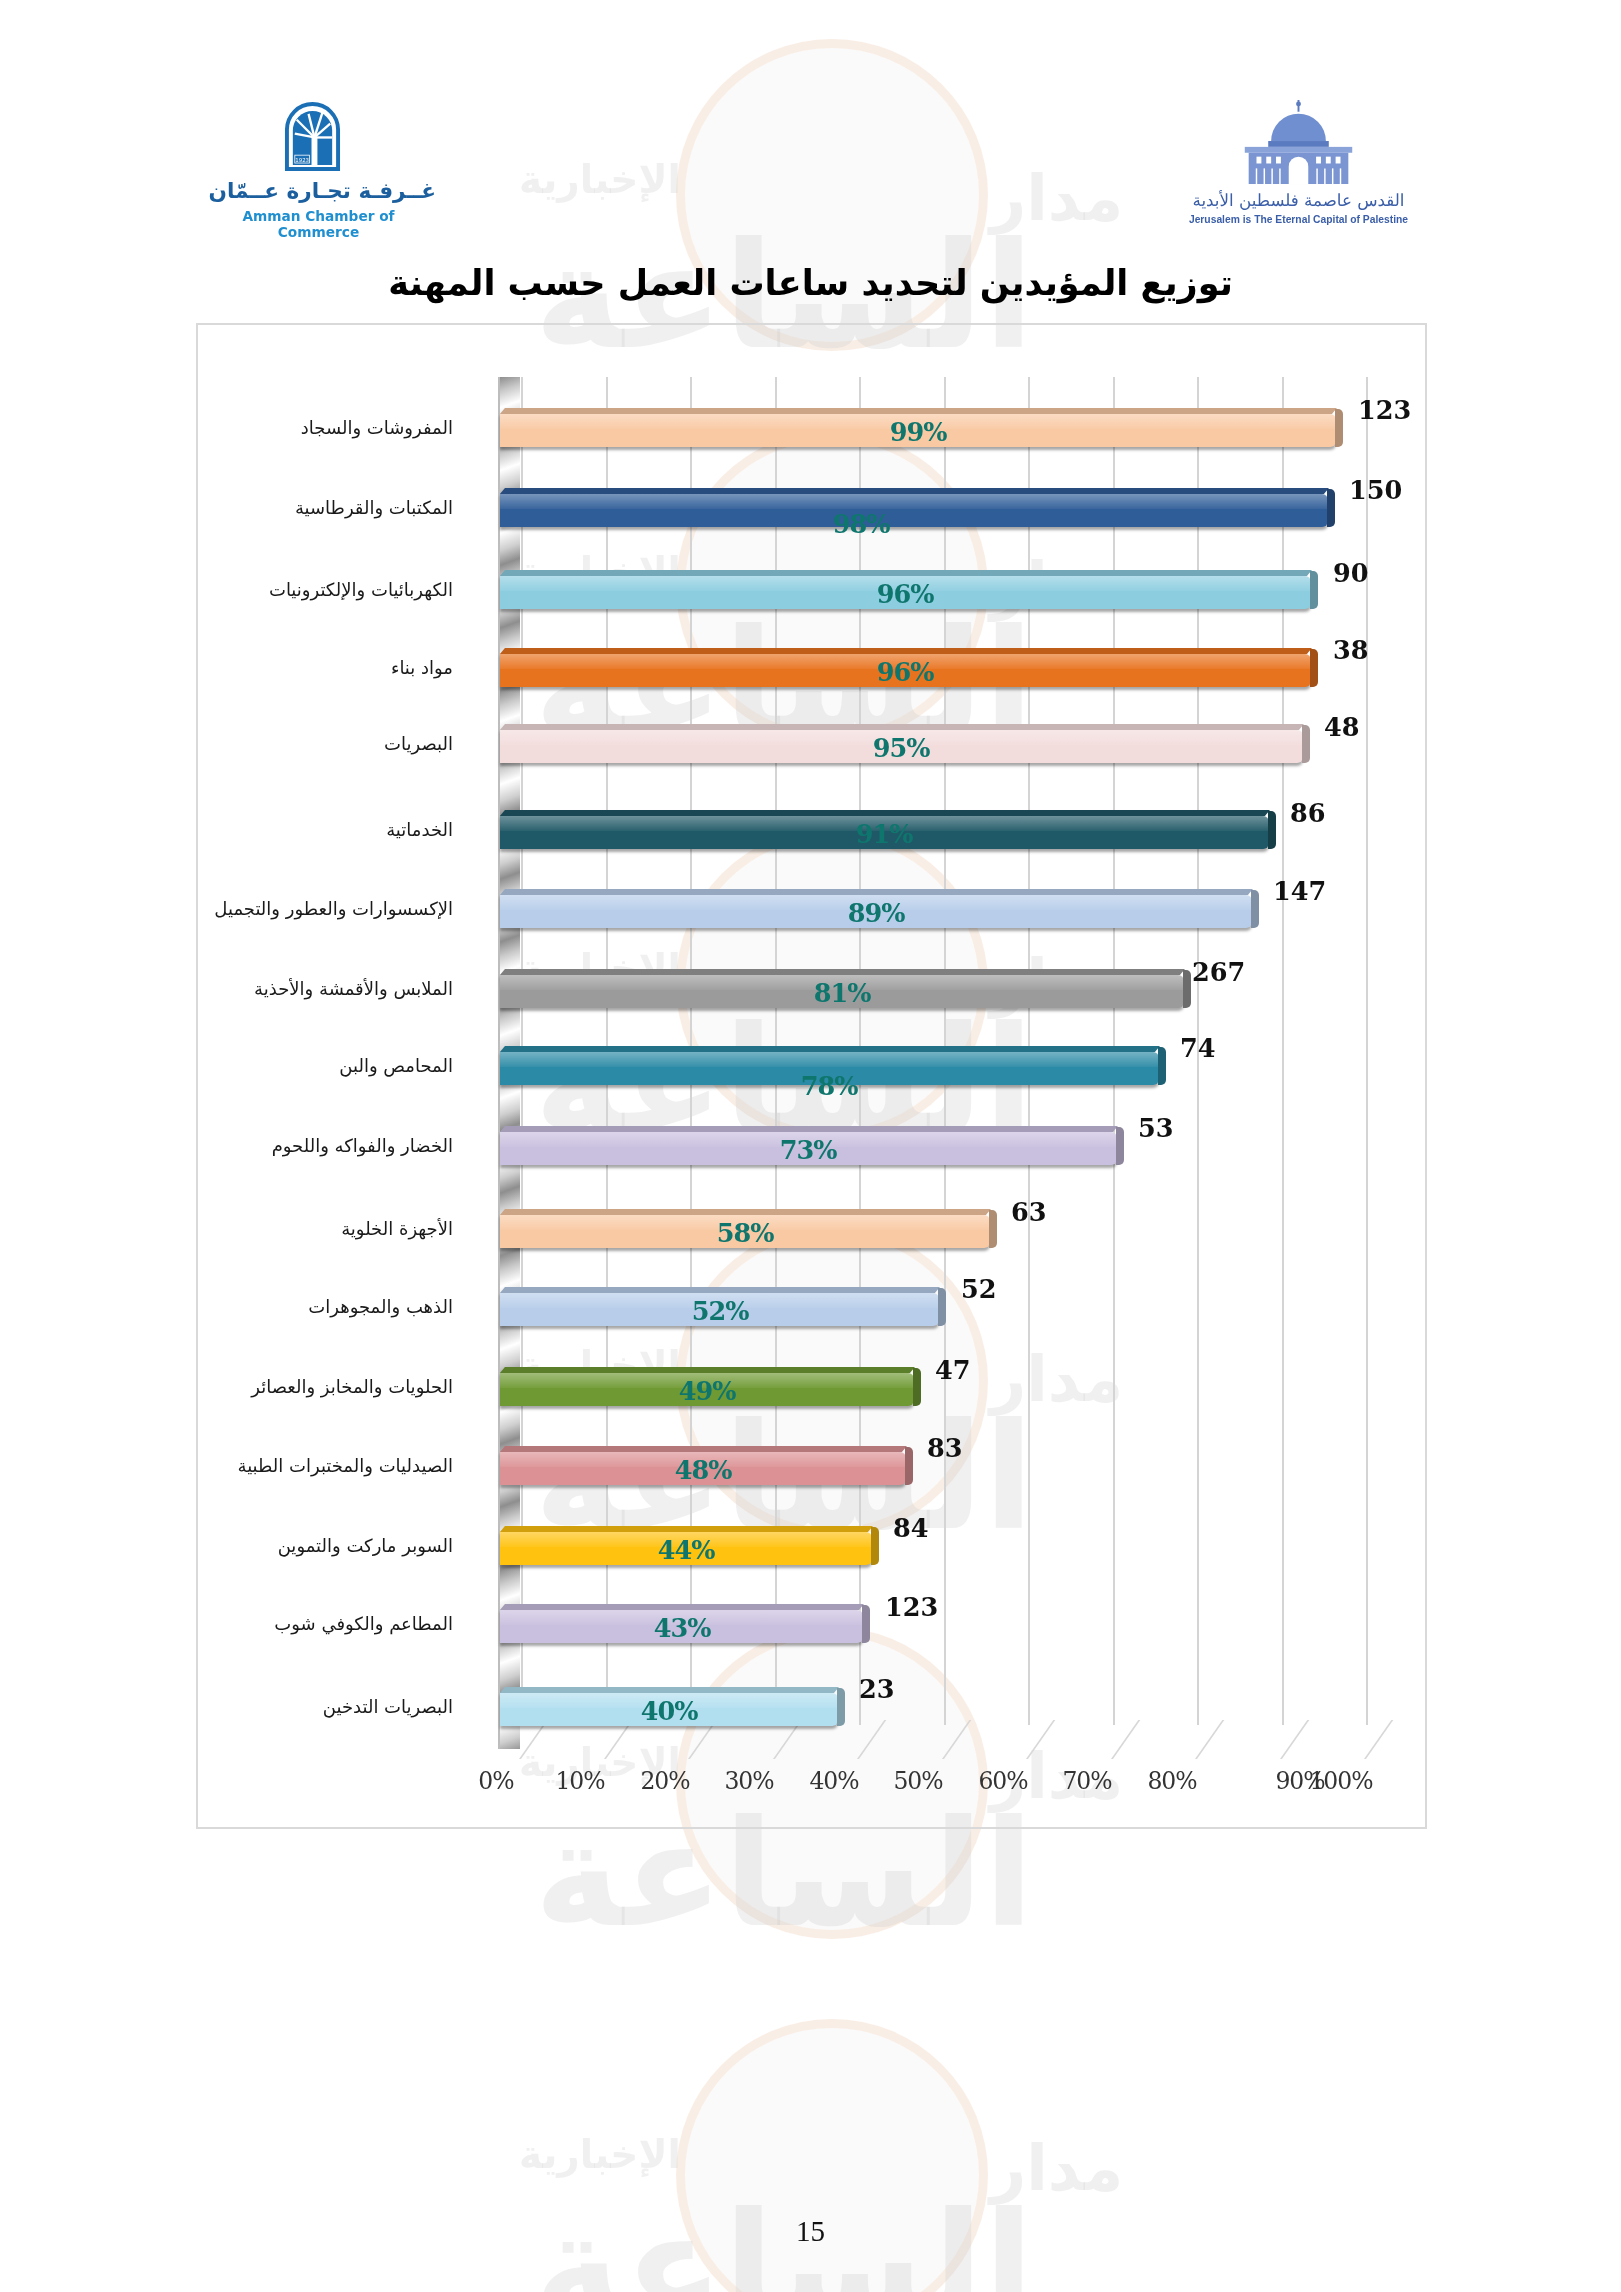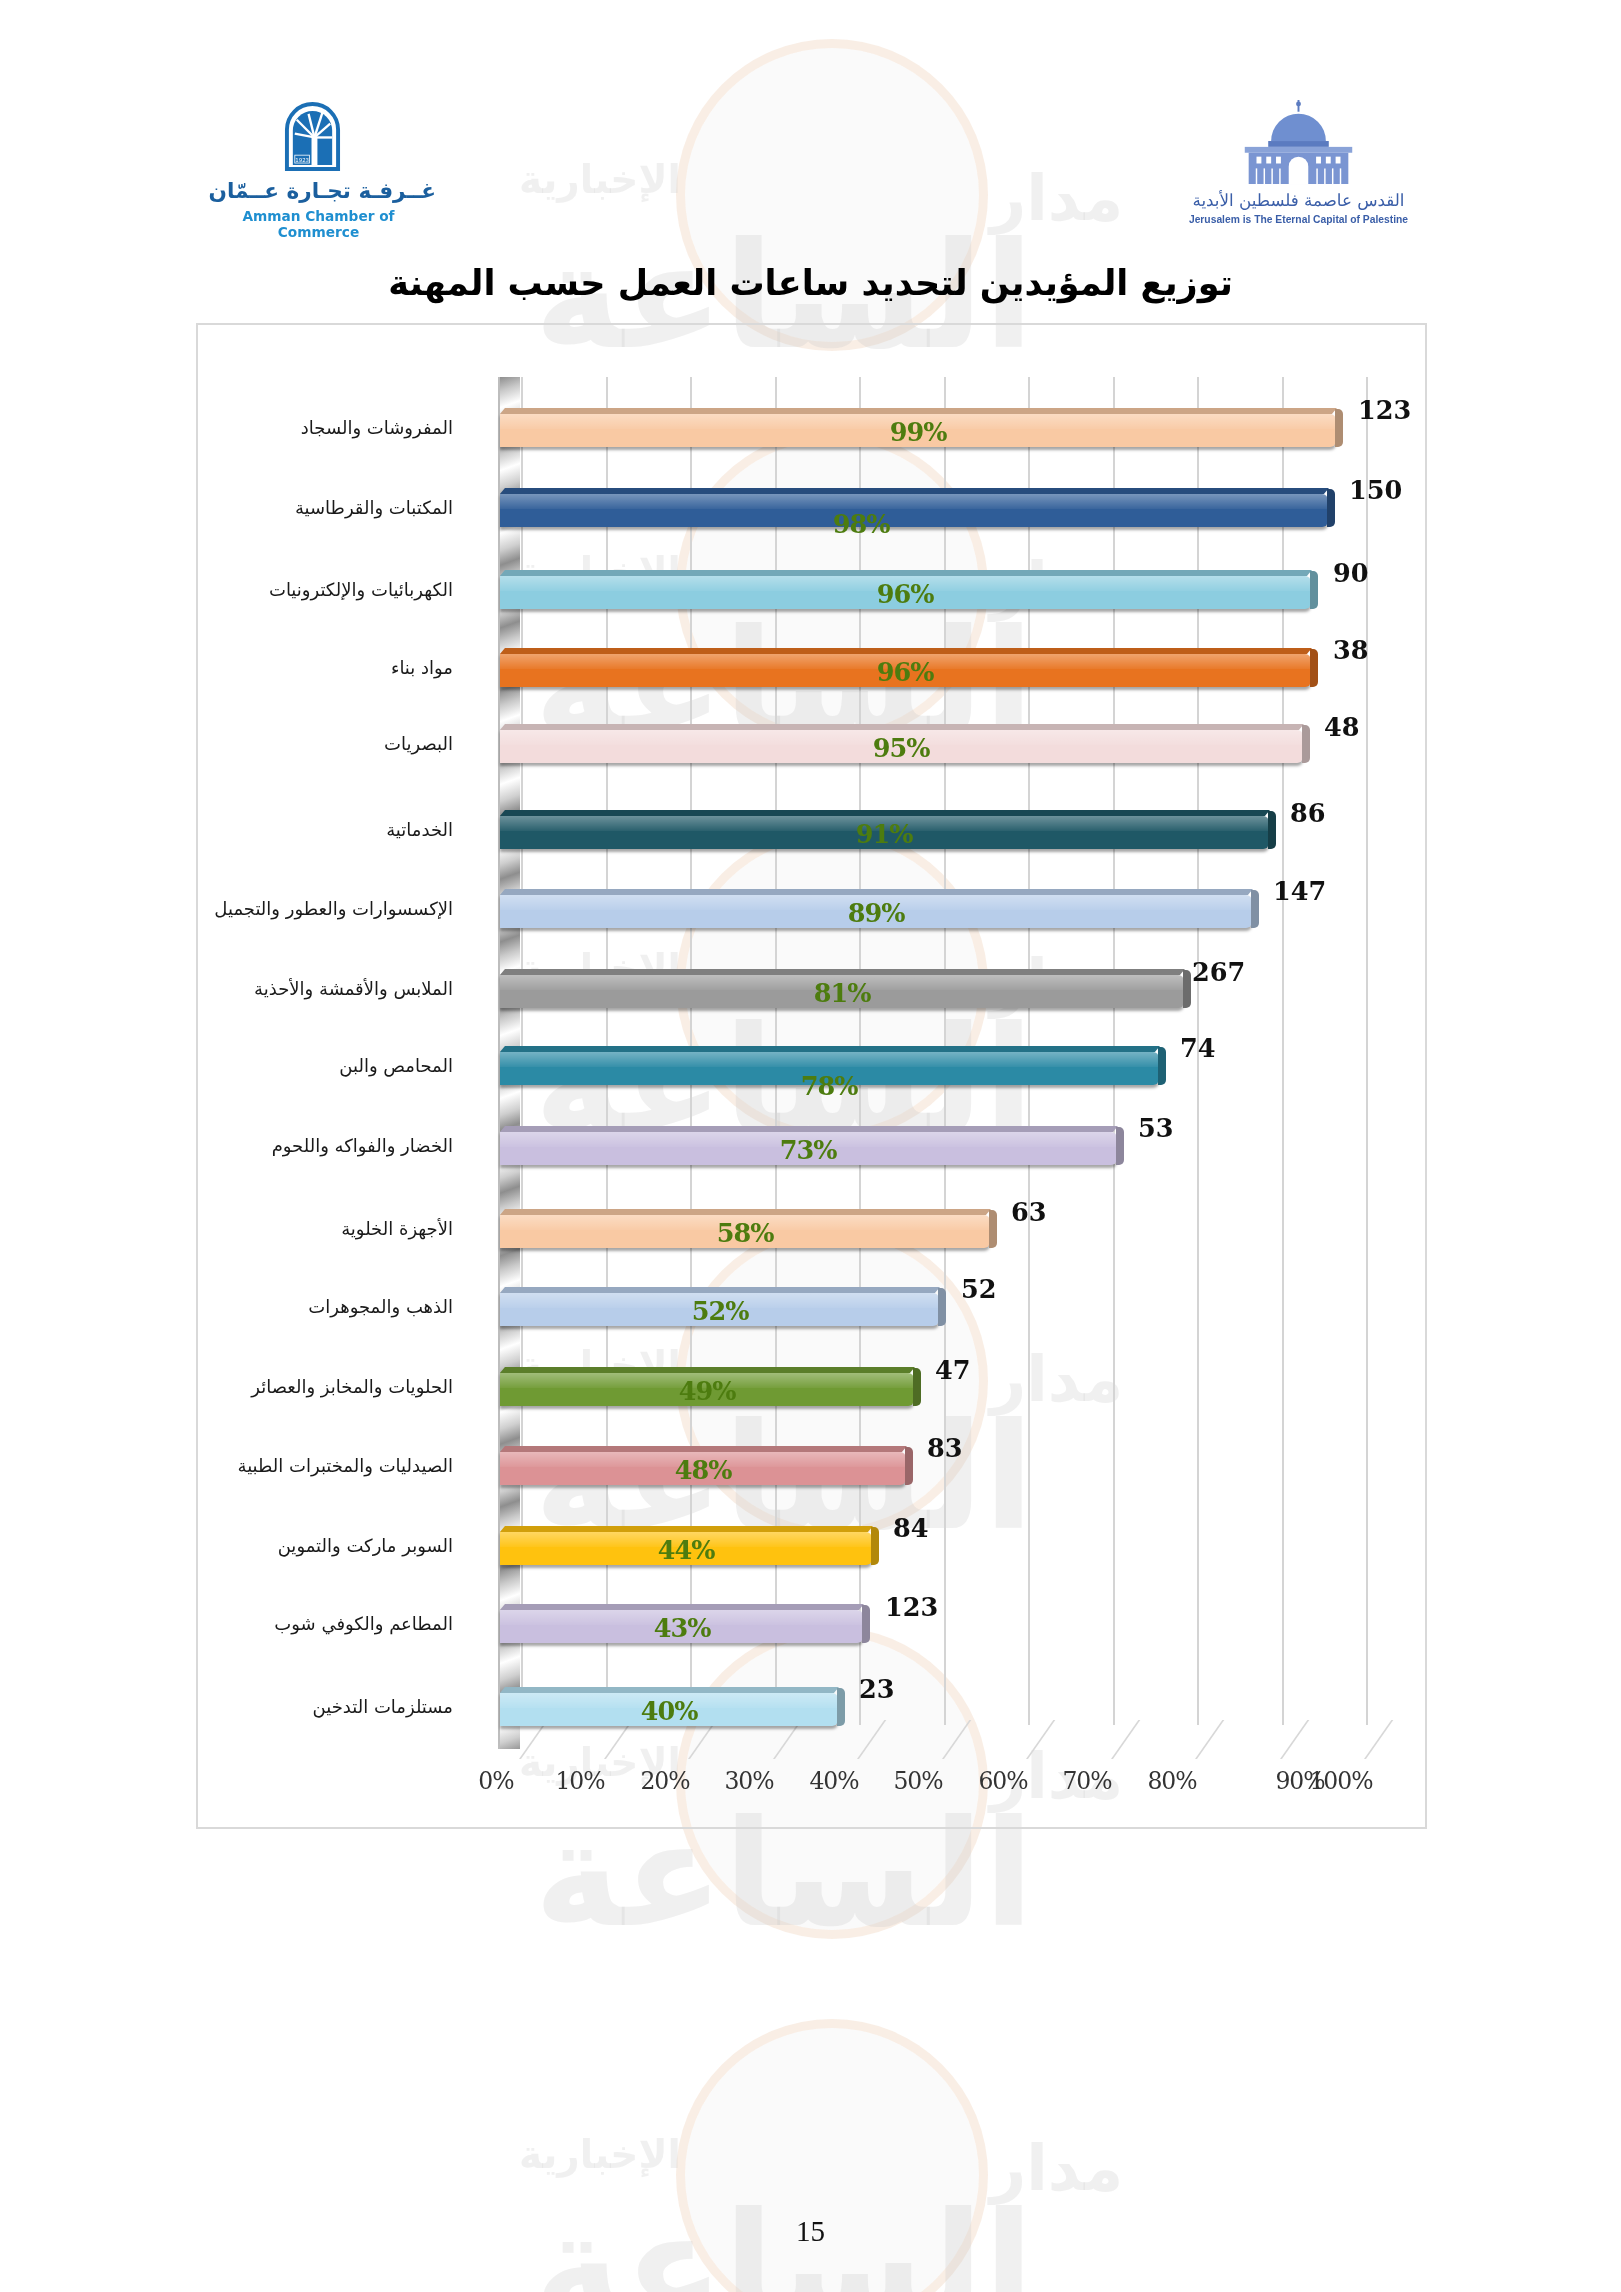--- a/index.html
+++ b/index.html
@@ -43,21 +43,21 @@
   
   .bar { position:absolute; height:33px; border-radius:0 5.9px 5.9px 0; box-sizing:border-box;
       box-shadow: 0 2.9px 2.9px rgba(0,0,0,0.35); }
   .bar::before { content:""; position:absolute; left:0; top:-5.9px; right:3.9px; height:5.9px;
       background:inherit; filter:brightness(0.82); transform:skewX(-40deg); transform-origin:bottom left; }
   .bar::after { content:""; position:absolute; right:-6.9px; top:-4.9px; width:7.8px; height:38px;
       background:inherit; filter:brightness(0.7); border-radius:0 4.9px 4.9px 0; }
   .bar-gloss { position:absolute; left:0; top:0; right:0; height:45%;
       background:linear-gradient(to bottom, rgba(255,255,255,0.35), rgba(255,255,255,0.05)); }
   .bar-pct { position:absolute; top:0; height:33px; line-height:37px; font-size:25.5px; font-weight:bold;
-      color:#4d7c0f; font-family:"DejaVu Serif", serif; white-space:nowrap; transform:translateX(-50%);
+      color:#0f766e; font-family:"DejaVu Serif", serif; white-space:nowrap; transform:translateX(-50%);
       letter-spacing:-1px; }
   .bar-count { position:absolute; font-size:25.5px; font-weight:bold; color:#111;
       font-family:"DejaVu Serif", serif; white-space:nowrap; }
 
   .cat-label { position:absolute; right:1168px; font-size:18px; color:#1a1a1a; direction:rtl;
       white-space:nowrap; font-family:"DejaVu Sans", sans-serif; }
 
   .xtick { position:absolute; top:1767px; font-size:23.5px; color:#333; transform:translateX(-50%);
       font-family:"DejaVu Serif", serif; letter-spacing:-1px; }
 
@@ -282,21 +282,21 @@
       <div class="cat-label" style="top: 898px;">الإكسسوارات والعطور والتجميل</div>
       <div class="cat-label" style="top: 978px;">الملابس والأقمشة والأحذية</div>
       <div class="cat-label" style="top: 1055px;">المحامص والبن</div>
       <div class="cat-label" style="top: 1135px;">الخضار والفواكه واللحوم</div>
       <div class="cat-label" style="top: 1218px; margin-left: 20px;">الأجهزة الخلوية</div>
       <div class="cat-label" style="top: 1296px;">الذهب والمجوهرات</div>
       <div class="cat-label" style="top: 1376px;">الحلويات والمخابز والعصائر</div>
       <div class="cat-label" style="top: 1455px;">الصيدليات والمختبرات الطبية</div>
       <div class="cat-label" style="top: 1535px;">السوبر ماركت والتموين</div>
       <div class="cat-label" style="top: 1613px;">المطاعم والكوفي شوب</div>
-      <div class="cat-label" style="top: 1696px;">مستلزمات التدخين</div>
+      <div class="cat-label" style="top: 1696px;">البصريات التدخين</div>
     </div>
   <div id="xticks">
       <div class="xtick" style="left: 496px;">0%</div>
       <div class="xtick" style="left: 580px;">10%</div>
       <div class="xtick" style="left: 665px;">20%</div>
       <div class="xtick" style="left: 749px;">30%</div>
       <div class="xtick" style="left: 834px;">40%</div>
       <div class="xtick" style="left: 918px;">50%</div>
       <div class="xtick" style="left: 1003px;">60%</div>
       <div class="xtick" style="left: 1087px;">70%</div>

